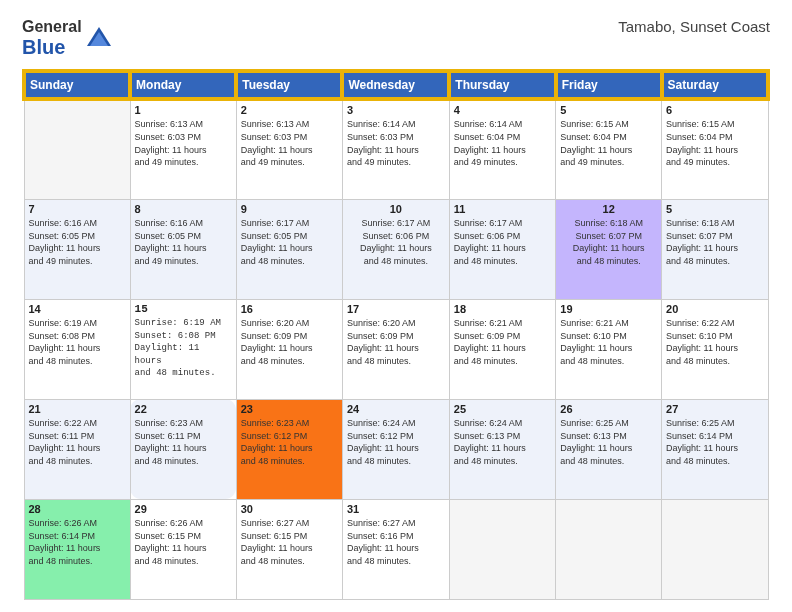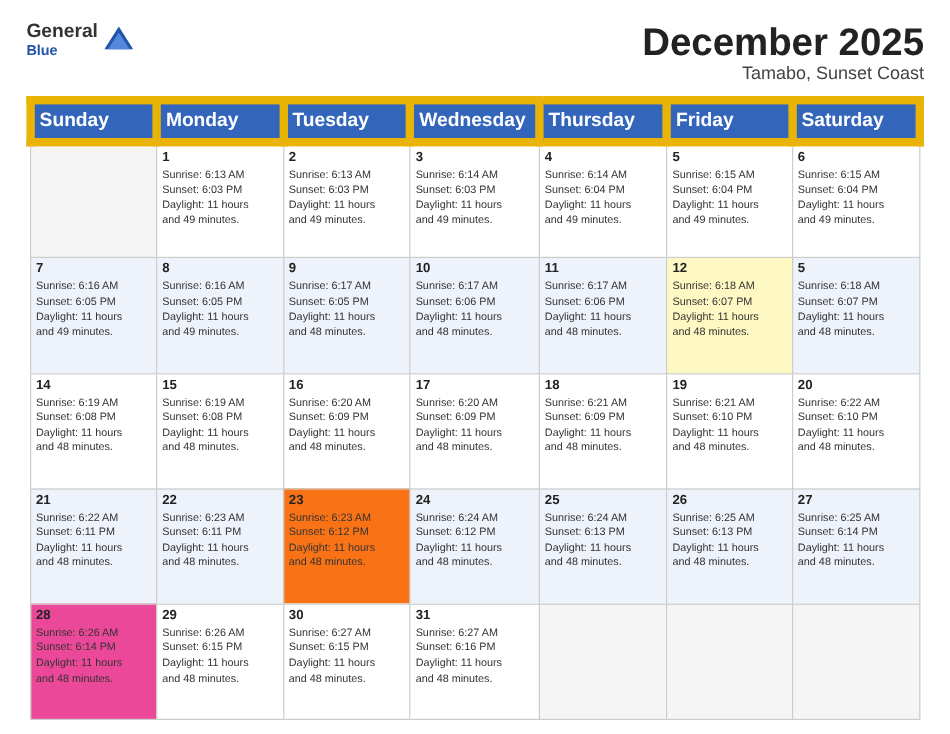--- a/index.html
+++ b/index.html
@@ -46,25 +46,25 @@
       color: #444;
     }
     .calendar {
       width: 100%;
       border-collapse: collapse;
       flex: 1;
     }
     .calendar th {
       background: #3366bb;
       color: #fff;
-      font-size: 16px;
+      font-size: 12px;
       font-weight: bold;
       padding: 5px 4px;
       text-align: left;
-      border: 7px solid #eab308;
+      border: 4px solid #eab308;
     }
     .calendar td {
       border: 1px solid #ccc;
       vertical-align: top;
       padding: 3px 4px;
       font-size: 9.5px;
       color: #333;
       width: 108px;
       height: 88px;
     }
@@ -85,30 +85,29 @@
   </style>
 </head>
 <body>
 
 <div class="page">
   <div class="header">
     <div class="logo-area">
       <div style="display:flex;align-items:center;gap:2px;">
         <div class="logo-text">
           <span style="font-size:16px;font-weight:bold;color:#333;line-height:1.15;">General</span>
-          <span style="font-size:12px;font-weight:bold;color:#2255aa;line-height:1.15;">Blue</span>
+          <span style="font-size:20px;font-weight:bold;color:#2255aa;line-height:1.15;">Blue</span>
         </div>
         <svg width="30" height="30" viewBox="0 0 30 30">
           <polygon points="15,3 27,22 3,22" fill="#2255aa"></polygon>
           <polygon points="15,8 24,22 6,22" fill="#5588dd"></polygon>
         </svg>
       </div>
     </div>
     <div class="title-area">
-      <div class="month-title">December 2025</div>
       <div class="location-title">Tamabo, Sunset Coast</div>
     </div>
   </div>
 
   <table class="calendar">
     <thead>
       <tr>
         <th>Sunday</th>
         <th>Monday</th>
         <th>Tuesday</th>
@@ -197,39 +196,39 @@
           </td>
           <td style="background: rgb(238, 242, 250);">
             <div class="day-number">9</div>
             <div class="day-info">
               <div>Sunrise: 6:17 AM</div>
               <div>Sunset: 6:05 PM</div>
               <div>Daylight: 11 hours</div>
               <div>and 48 minutes.</div>
             </div>
           </td>
-          <td style="background: rgb(238, 242, 250);">
+          <td style="background: rgb(238, 242, 250); text-align: center;">
             <div class="day-number">10</div>
             <div class="day-info">
               <div>Sunrise: 6:17 AM</div>
               <div>Sunset: 6:06 PM</div>
               <div>Daylight: 11 hours</div>
               <div>and 48 minutes.</div>
             </div>
           </td>
           <td style="background: rgb(238, 242, 250);">
             <div class="day-number">11</div>
             <div class="day-info">
               <div>Sunrise: 6:17 AM</div>
               <div>Sunset: 6:06 PM</div>
               <div>Daylight: 11 hours</div>
               <div>and 48 minutes.</div>
             </div>
           </td>
-          <td style="background: #fef9c3;">
+          <td style="background: #c4b5fd; text-align: center;">
             <div class="day-number">12</div>
             <div class="day-info">
               <div>Sunrise: 6:18 AM</div>
               <div>Sunset: 6:07 PM</div>
               <div>Daylight: 11 hours</div>
               <div>and 48 minutes.</div>
             </div>
           </td>
           <td style="background: rgb(238, 242, 250);">
             <div class="day-number">5</div>
@@ -244,21 +243,21 @@
         <tr>
           <td style="background: rgb(255, 255, 255);">
             <div class="day-number">14</div>
             <div class="day-info">
               <div>Sunrise: 6:19 AM</div>
               <div>Sunset: 6:08 PM</div>
               <div>Daylight: 11 hours</div>
               <div>and 48 minutes.</div>
             </div>
           </td>
-          <td style="background: rgb(255, 255, 255);">
+          <td style="background: rgb(255, 255, 255); font-family: Liberation Mono, monospace;">
             <div class="day-number">15</div>
             <div class="day-info">
               <div>Sunrise: 6:19 AM</div>
               <div>Sunset: 6:08 PM</div>
               <div>Daylight: 11 hours</div>
               <div>and 48 minutes.</div>
             </div>
           </td>
           <td style="background: rgb(255, 255, 255);">
             <div class="day-number">16</div>
@@ -309,21 +308,21 @@
         <tr>
           <td style="background: rgb(238, 242, 250);">
             <div class="day-number">21</div>
             <div class="day-info">
               <div>Sunrise: 6:22 AM</div>
               <div>Sunset: 6:11 PM</div>
               <div>Daylight: 11 hours</div>
               <div>and 48 minutes.</div>
             </div>
           </td>
-          <td style="background: rgb(238, 242, 250);">
+          <td style="background: rgb(238, 242, 250); border-radius: 11px;">
             <div class="day-number">22</div>
             <div class="day-info">
               <div>Sunrise: 6:23 AM</div>
               <div>Sunset: 6:11 PM</div>
               <div>Daylight: 11 hours</div>
               <div>and 48 minutes.</div>
             </div>
           </td>
           <td style="background: #f97316;">
             <div class="day-number">23</div>
@@ -365,21 +364,21 @@
             <div class="day-number">27</div>
             <div class="day-info">
               <div>Sunrise: 6:25 AM</div>
               <div>Sunset: 6:14 PM</div>
               <div>Daylight: 11 hours</div>
               <div>and 48 minutes.</div>
             </div>
           </td>
         </tr>
         <tr>
-          <td style="background: #ec4899;">
+          <td style="background: #86efac;">
             <div class="day-number">28</div>
             <div class="day-info">
               <div>Sunrise: 6:26 AM</div>
               <div>Sunset: 6:14 PM</div>
               <div>Daylight: 11 hours</div>
               <div>and 48 minutes.</div>
             </div>
           </td>
           <td style="background: rgb(255, 255, 255);">
             <div class="day-number">29</div>

